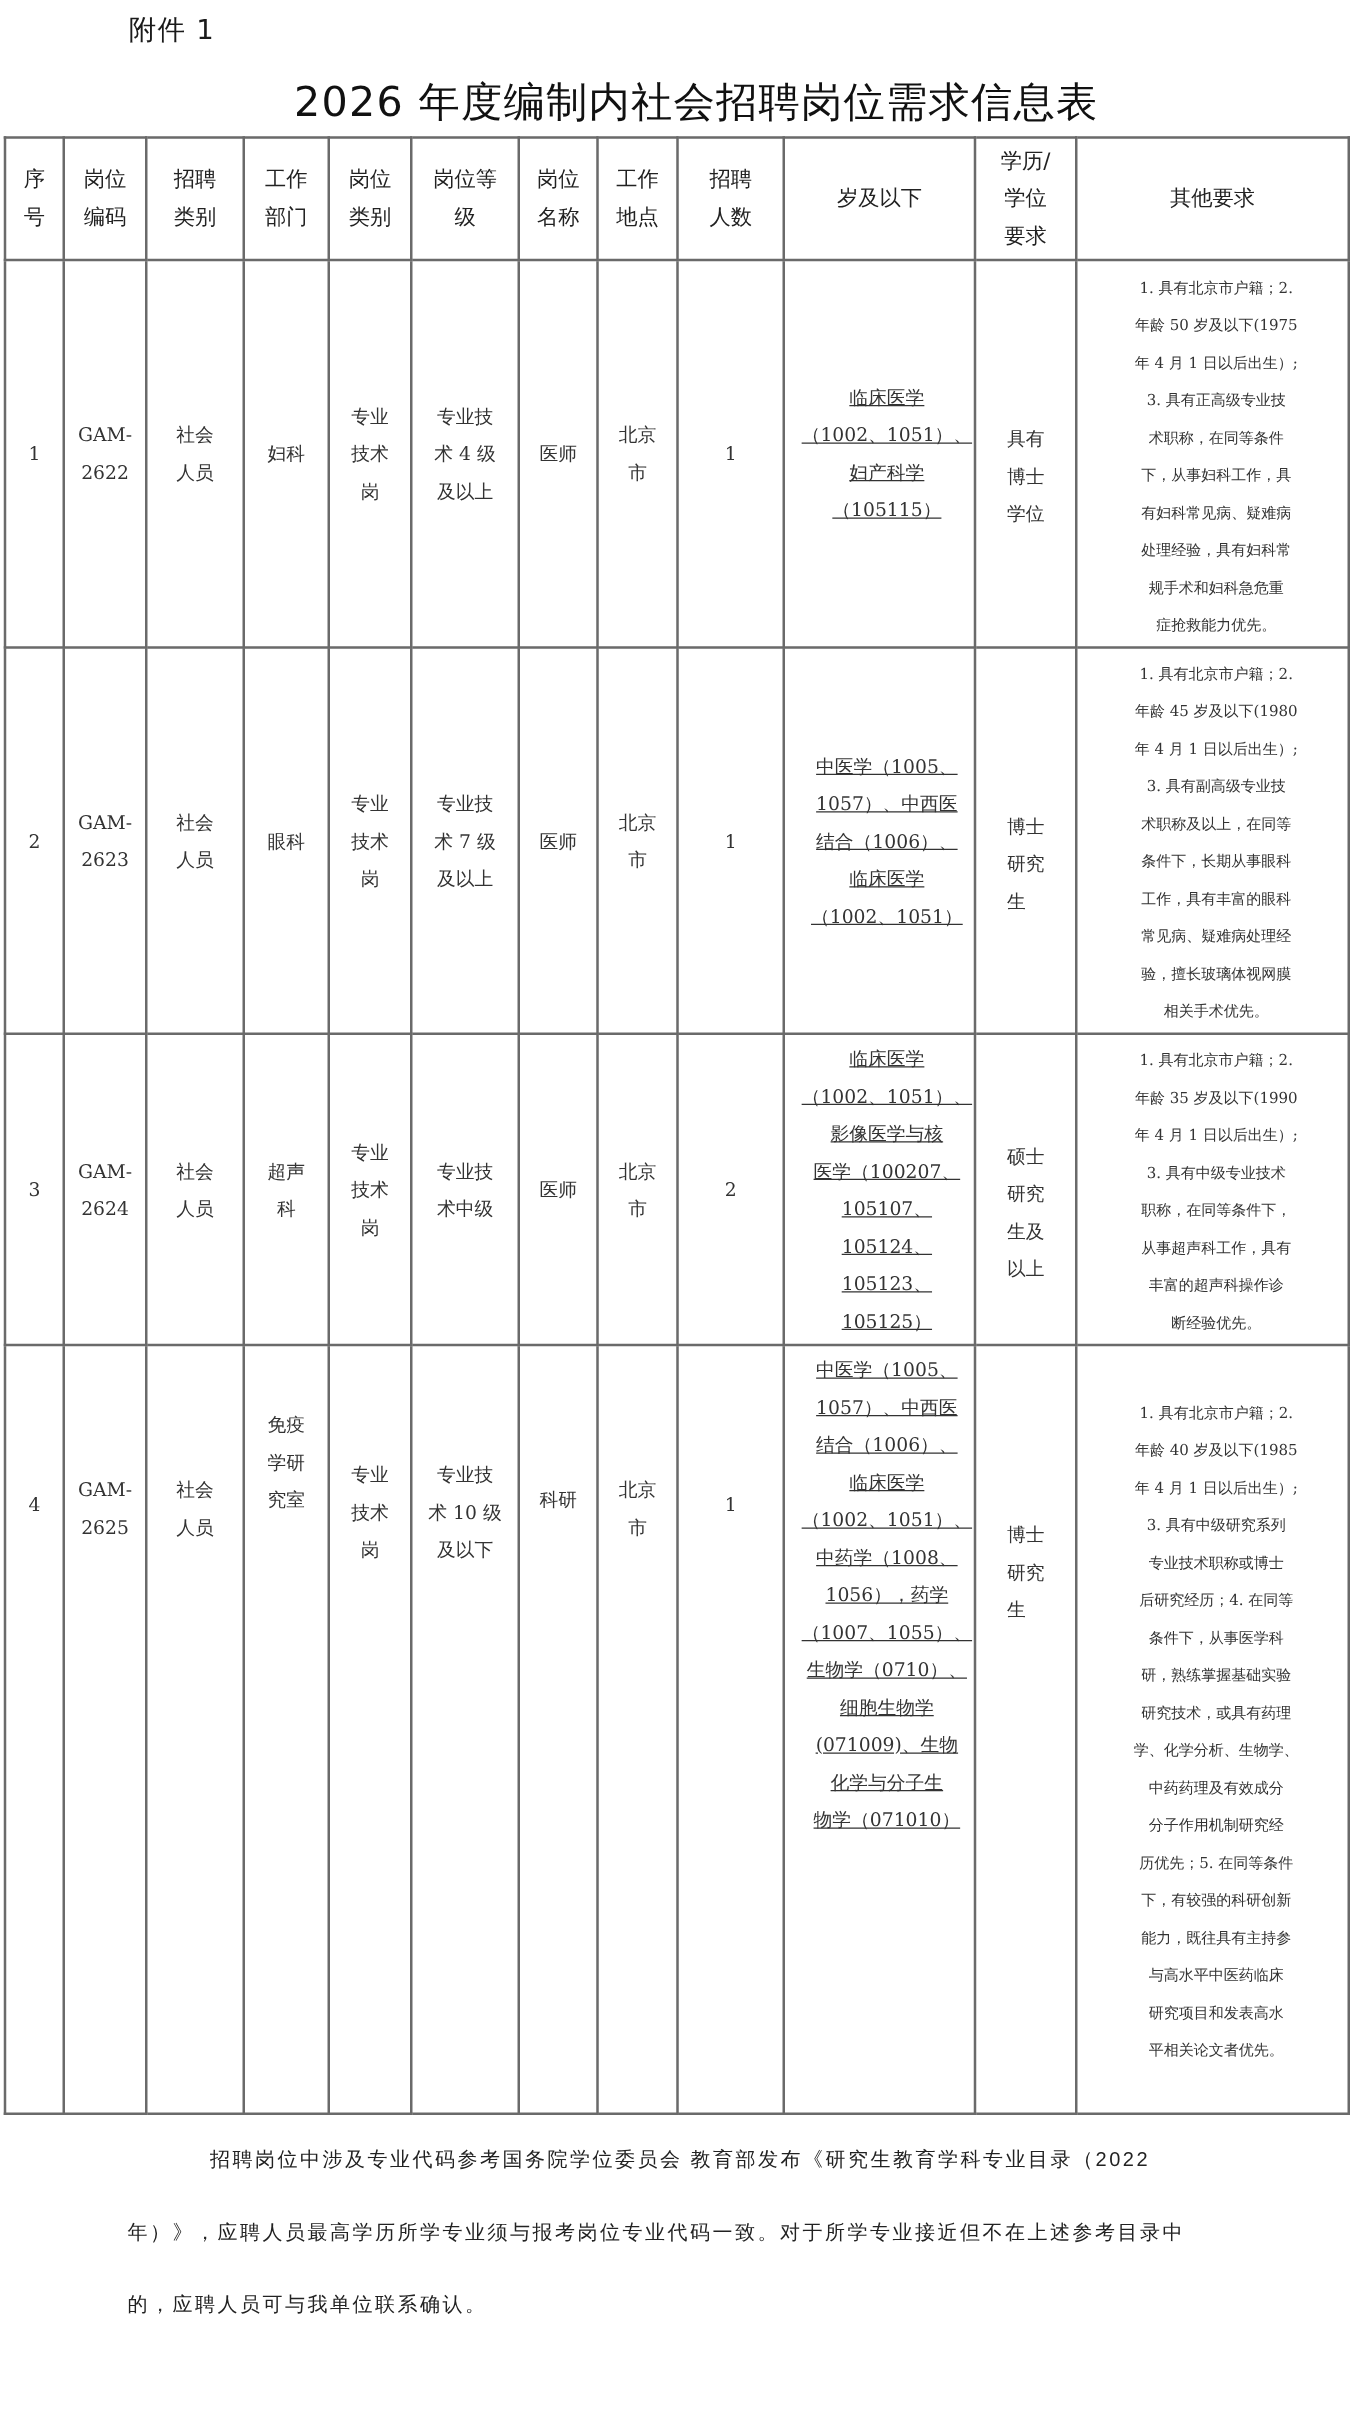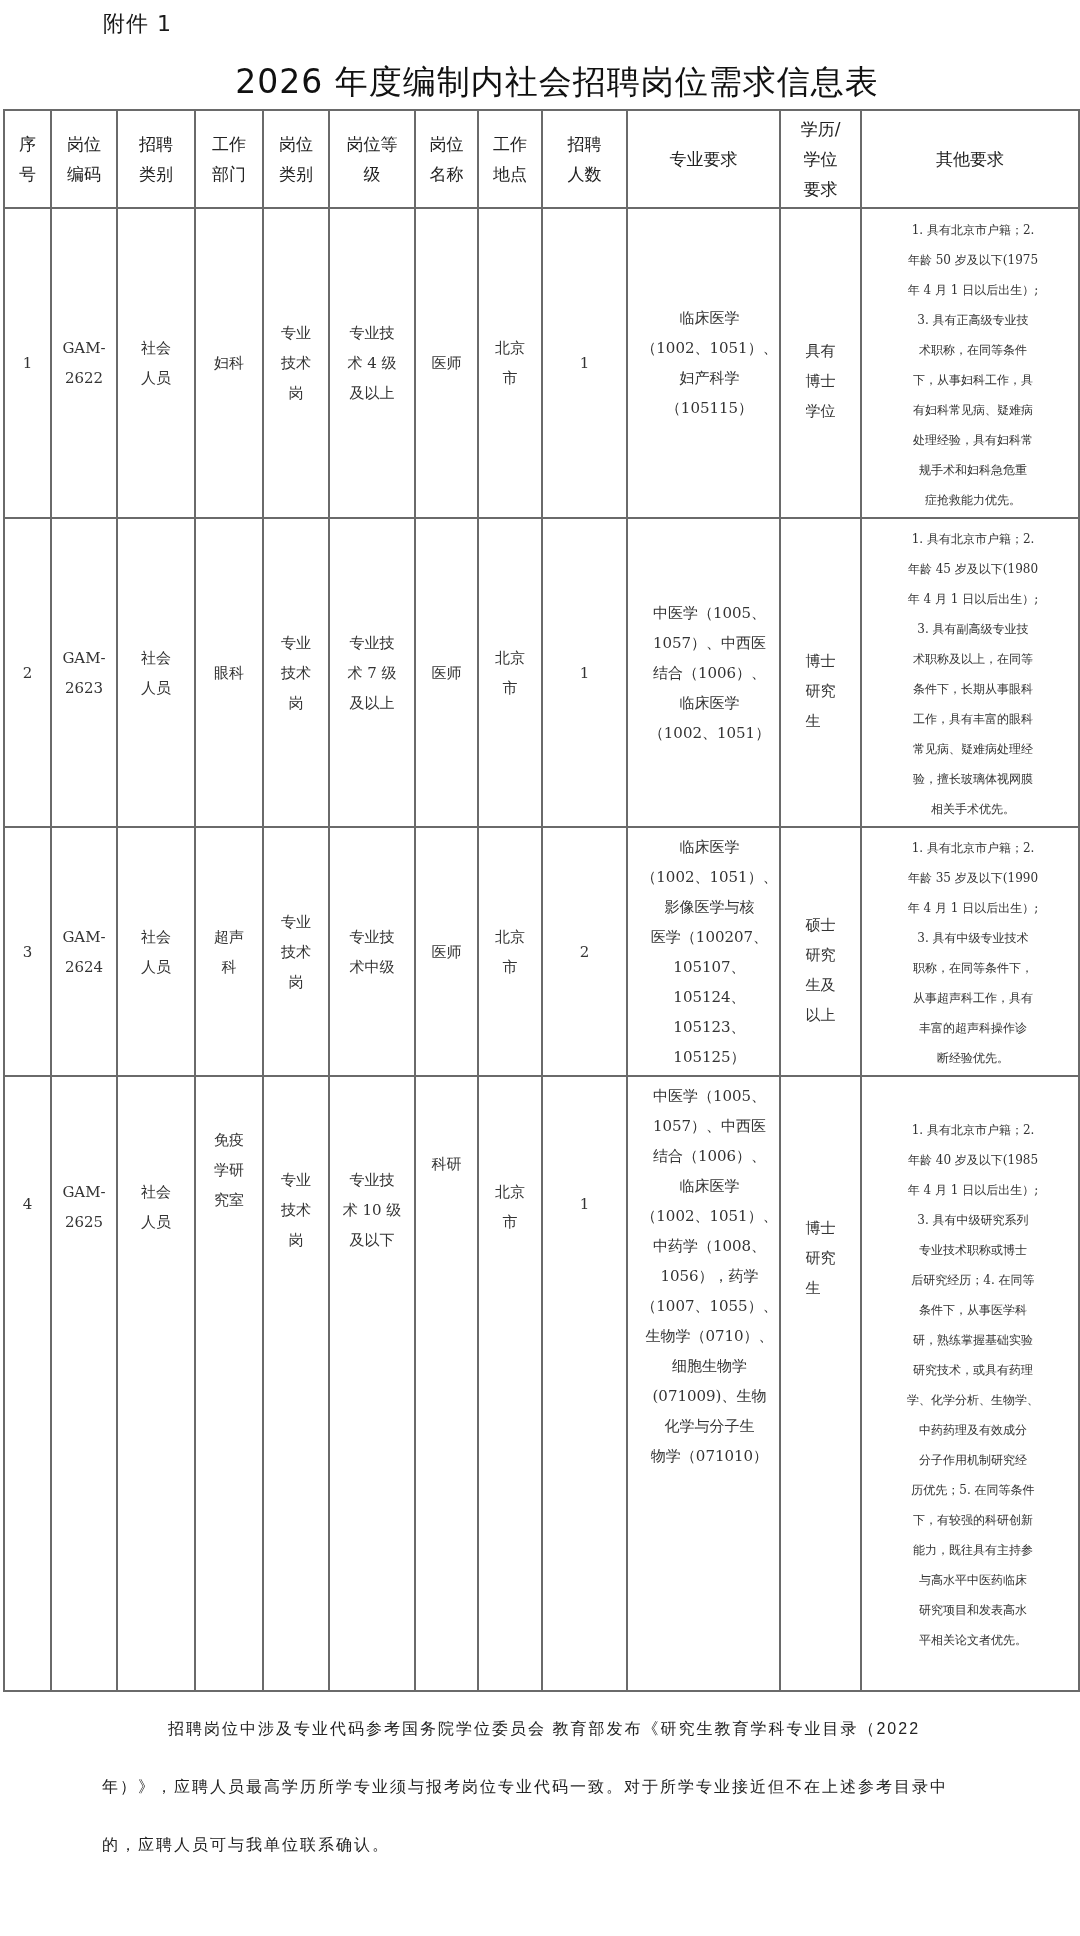--- a/index.html
+++ b/index.html
@@ -27,21 +27,21 @@
     }
     table.grid th {
       font-family: "DejaVu Sans", "Liberation Sans", sans-serif;
       font-size: 17px; line-height: 30px; color: #222; height: 96px;
     }
     table.grid td {
       font-size: 15px; line-height: 30px; color: #333;
     }
     .vtext { display: inline-block; white-space: pre-line; }
     td.major, td.other { text-align: left; vertical-align: middle; }
-    td.major .vtext { padding-left: 12px; white-space: pre-line; font-size: 15px; }
+    td.major .vtext { padding-left: 12px; white-space: pre-line; font-size: 15px; text-decoration: underline; }
     td.other { vertical-align: top; }
     td.other .vtext { padding: 3px 4px 0 10px; white-space: pre-line; font-size: 12px; }
     td.degree .vtext { text-align: left; white-space: pre-line; margin-top: 36px; }
     .footer {
       position: absolute; left: 102px; top: 1700px; width: 870px;
       font-family: Liberation Sans, sans-serif;
       font-size: 16px; line-height: 58px; color: #222; letter-spacing: 2px;
     }
     .footer p { margin: 0; text-indent: 66px; }
   </style>
@@ -79,21 +79,21 @@
       <th><span class="vtext">岗位
 类别</span></th>
       <th><span class="vtext">岗位等
 级</span></th>
       <th><span class="vtext">岗位
 名称</span></th>
       <th><span class="vtext">工作
 地点</span></th>
       <th><span class="vtext">招聘
 人数</span></th>
-      <th><span class="vtext">专业要求</span></th>
+      <th><span class="vtext">岁及以下</span></th>
       <th><span class="vtext">学历/
 学位
 要求</span></th>
       <th><span class="vtext">其他要求</span></th>
     </tr>
   </thead>
   <tbody>
     <tr style="height:310px">
       <td><span class="vtext">1</span></td>
       <td><span class="vtext">GAM-
@@ -211,21 +211,21 @@
 人员</span></td>
       <td style="vertical-align:top;padding-top:48px"><span class="vtext">免疫
 学研
 究室</span></td>
       <td style="vertical-align:top;padding-top:88px"><span class="vtext">专业
 技术
 岗</span></td>
       <td style="vertical-align:top;padding-top:88px"><span class="vtext">专业技
 术 10 级
 及以下</span></td>
-      <td style="vertical-align:top;padding-top:72px"><span class="vtext">科研</span></td>
+      <td style="vertical-align:top;padding-top:108px"><span class="vtext">科研</span></td>
       <td style="vertical-align:top;padding-top:100px"><span class="vtext">北京
 市</span></td>
       <td style="vertical-align:top;padding-top:112px"><span class="vtext">1</span></td>
       <td class="major" style="vertical-align:top;padding-top:4px"><span class="vtext">中医学（1005、
 1057）、中西医
 结合（1006）、
 临床医学
 （1002、1051）、
 中药学（1008、
 1056），药学

